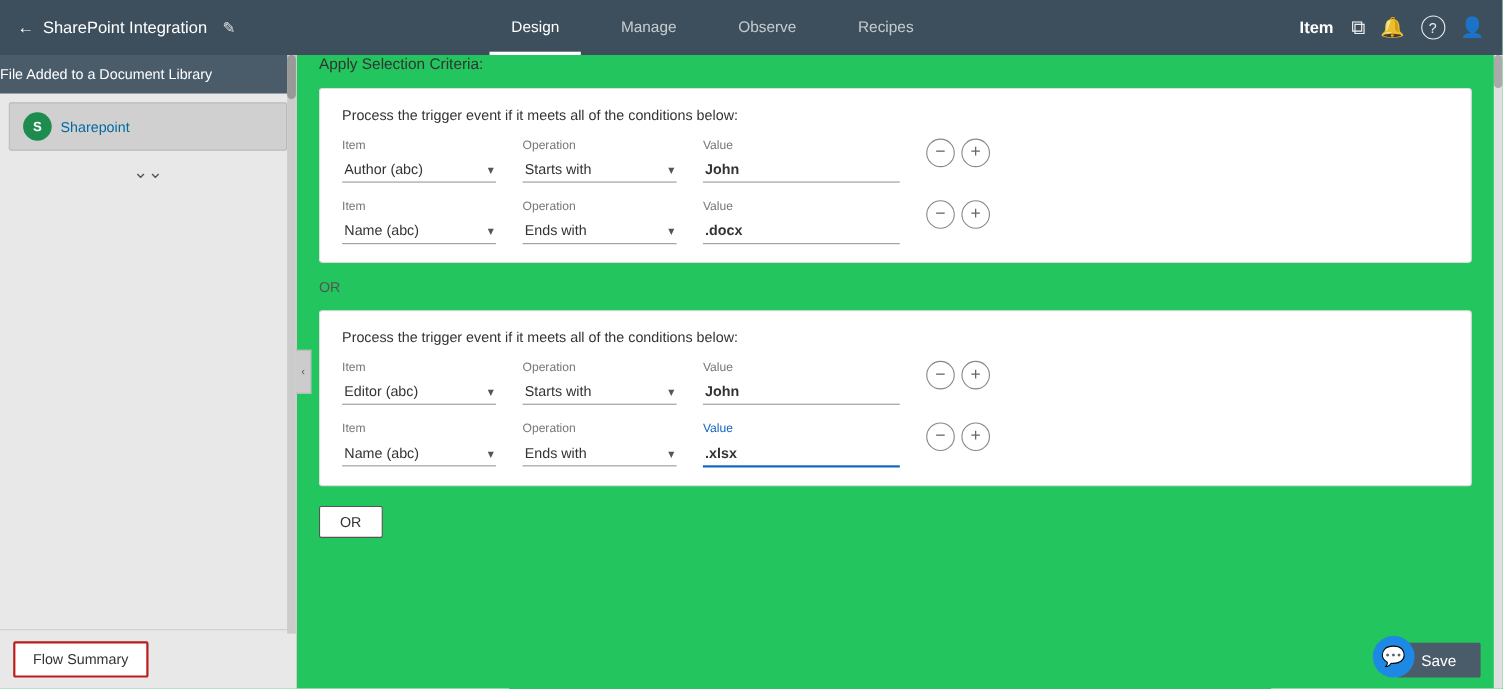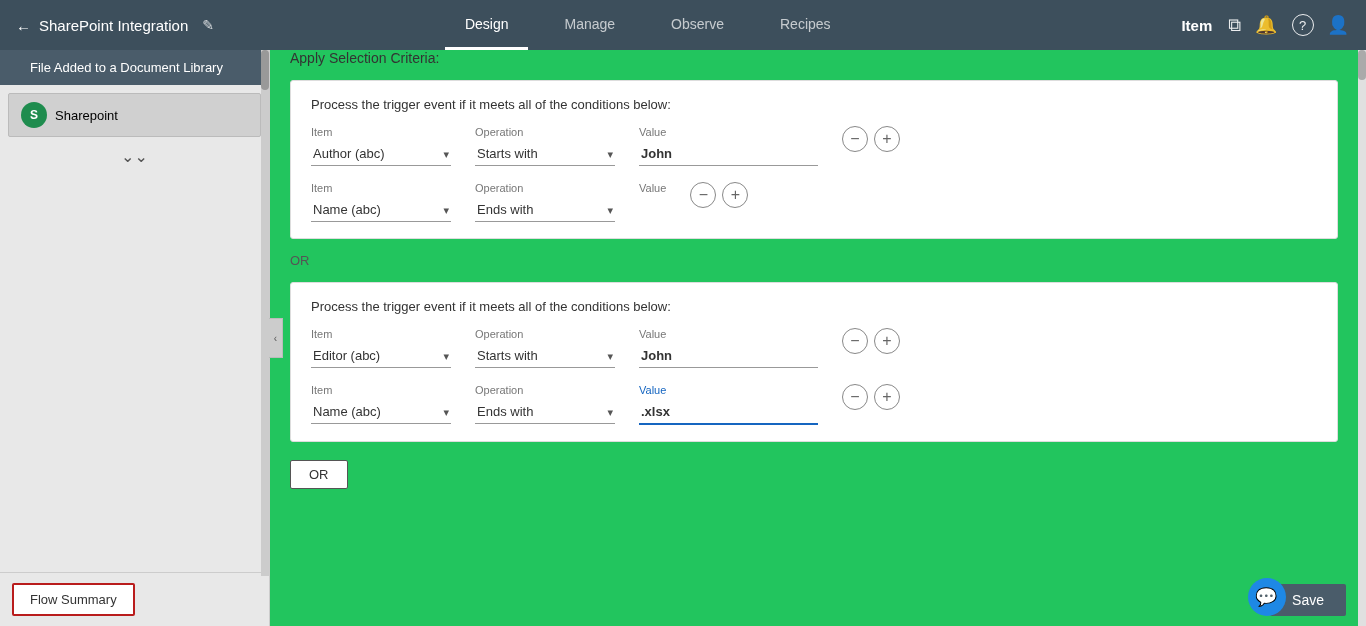--- a/index.html
+++ b/index.html
@@ -83,21 +83,21 @@
       position: relative;
     }
     .sidebar-scroll {
       flex: 1;
       overflow-y: auto;
       padding: 0;
     }
     .sidebar-trigger-box {
       background: #4a5c6a;
       color: white;
-      padding: 10px 30px;
+      padding: 10px 0;
       font-size: 13px;
       font-weight: 500;
       cursor: pointer;
       margin: 0;
     }
     .sidebar-step {
       background: #d0d0d0;
       border: 1px solid #bbb;
       margin: 8px 8px 0 8px;
       padding: 8px 12px;
@@ -115,21 +115,21 @@
       display: flex;
       align-items: center;
       justify-content: center;
       color: white;
       font-size: 12px;
       font-weight: bold;
       flex-shrink: 0;
     }
     .sidebar-step-label {
       font-size: 13px;
-      color: #000000;
+      color: #0369a1;
     }
     .sidebar-chevron {
       text-align: center;
       padding: 10px 0;
       font-size: 16px;
       color: #555;
       cursor: pointer;
     }
     .sidebar-scrollbar {
       width: 8px;
@@ -459,20 +459,21 @@
         <div class="field-group">
           <div class="field-label">Operation</div>
           <div class="select-wrapper">
             <select class="field-select">
               <option>Ends with</option>
             </select>
           </div>
         </div>
         <div class="field-group">
           <div class="field-label">Value</div>
+          <input class="field-input" type="text" value=".docx" style="">
         </div>
         <div class="condition-actions">
           <div class="icon-circle">−</div>
           <div class="icon-circle">+</div>
         </div>
       </div>
     </div>
 
     
     <div class="or-label">OR</div>

